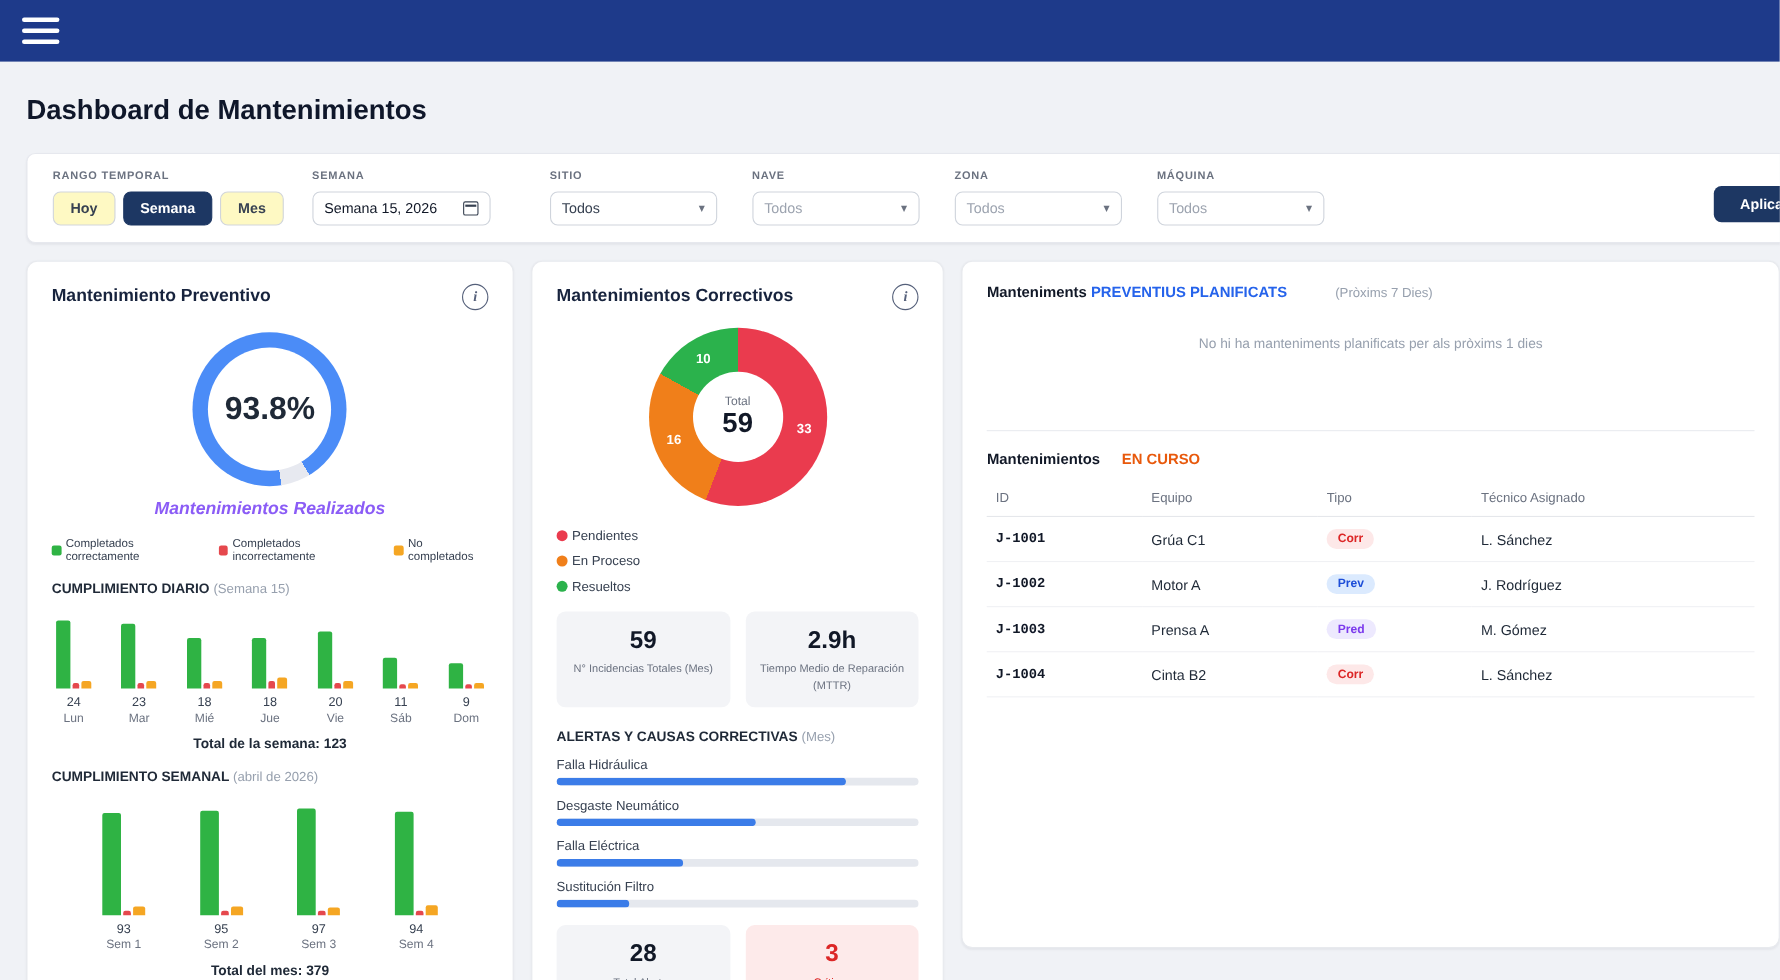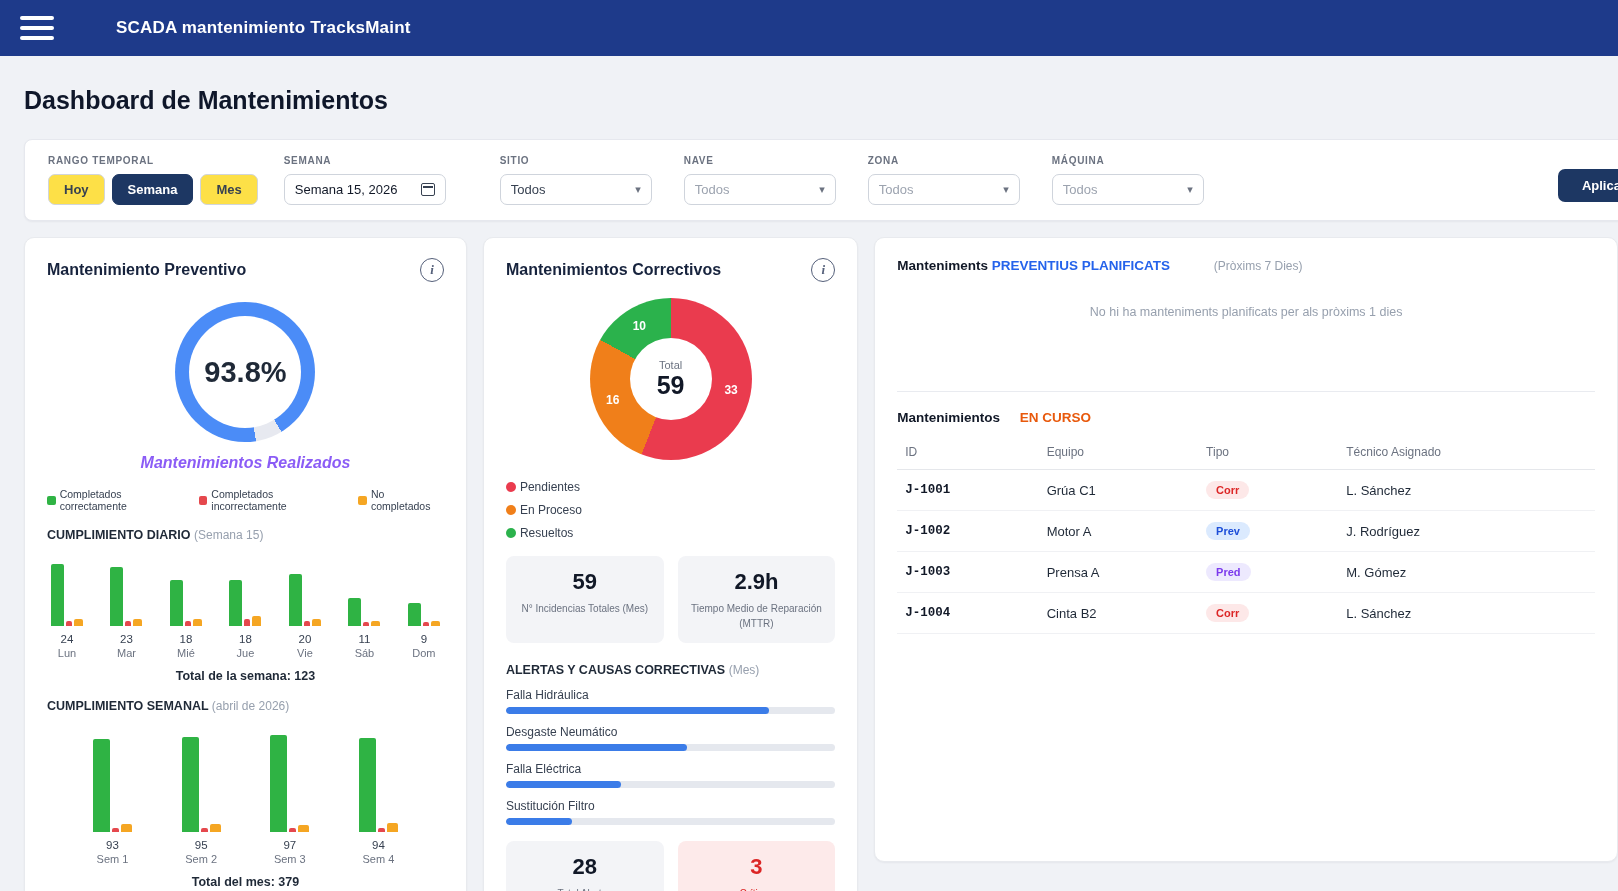--- a/index.html
+++ b/index.html
@@ -14,21 +14,21 @@
 
   
   .page-title { font-size:25px; font-weight:bold; color:#0f172a; margin:30px 0 24px 24px; }
 
   
   .filter-card { margin-left:24px; width:1650px; background:#ffffff; border:1px solid #e6e8ee; border-radius:8px;
                  box-shadow:0 1px 2px rgba(16,24,40,.05); padding:15px 23px; display:flex; align-items:flex-start; gap:26px; }
   .fgroup { display:flex; flex-direction:column; }
   .flabel { font-size:10px; font-weight:bold; letter-spacing:.7px; color:#6b7280; margin-bottom:8px; }
   .seg-row { display:flex; gap:7px; }
-  .seg-btn { font-family:inherit; font-size:13px; font-weight:bold; color:#374151; background:#fde047; border:1px solid #d1d5db;
+  .seg-btn { font-family:inherit; font-size:13px; font-weight:bold; color:#374151; background:#fef9c3; border:1px solid #d1d5db;
              border-radius:7px; padding:7px 15px; cursor:pointer; }
   .seg-btn.active { background:#1d3763; border-color:#1d3763; color:#fff; }
   .date-box { width:162px; border:1px solid #cfd4dc; border-radius:7px; padding:7px 10px; font-size:13px; color:#111827;
               display:flex; align-items:center; justify-content:space-between; cursor:pointer; background:#fff; }
   .select-box { width:152px; border:1px solid #cfd4dc; border-radius:7px; padding:7px 10px; font-size:13px; color:#374151;
                 display:flex; align-items:center; justify-content:space-between; cursor:pointer; background:#fff; }
   .select-box.muted .sel-val { color:#9ca3af; }
   .chev { color:#6b7280; font-size:11px; }
   .apply-btn { margin-left:auto; background:#1d3763; color:#fff; border:none; border-radius:7px; font-family:inherit;
                font-size:13px; font-weight:bold; padding:9px 24px; cursor:pointer; margin-top:14px; }
@@ -117,21 +117,20 @@
 </style>
 </head>
 <body>
 
 <header class="navbar">
   <div class="hamburger">
       <span></span>
       <span></span>
       <span></span>
     </div>
-  <div class="nav-title">SCADA mantenimiento TracksMaint</div>
 </header>
 
 <h1 class="page-title">Dashboard de Mantenimientos</h1>
 
 <section class="filter-card">
   <div class="fgroup">
     <div class="flabel">RANGO TEMPORAL</div>
     <div class="seg-row">
         <button class="seg-btn">Hoy</button>
         <button class="seg-btn active">Semana</button>

